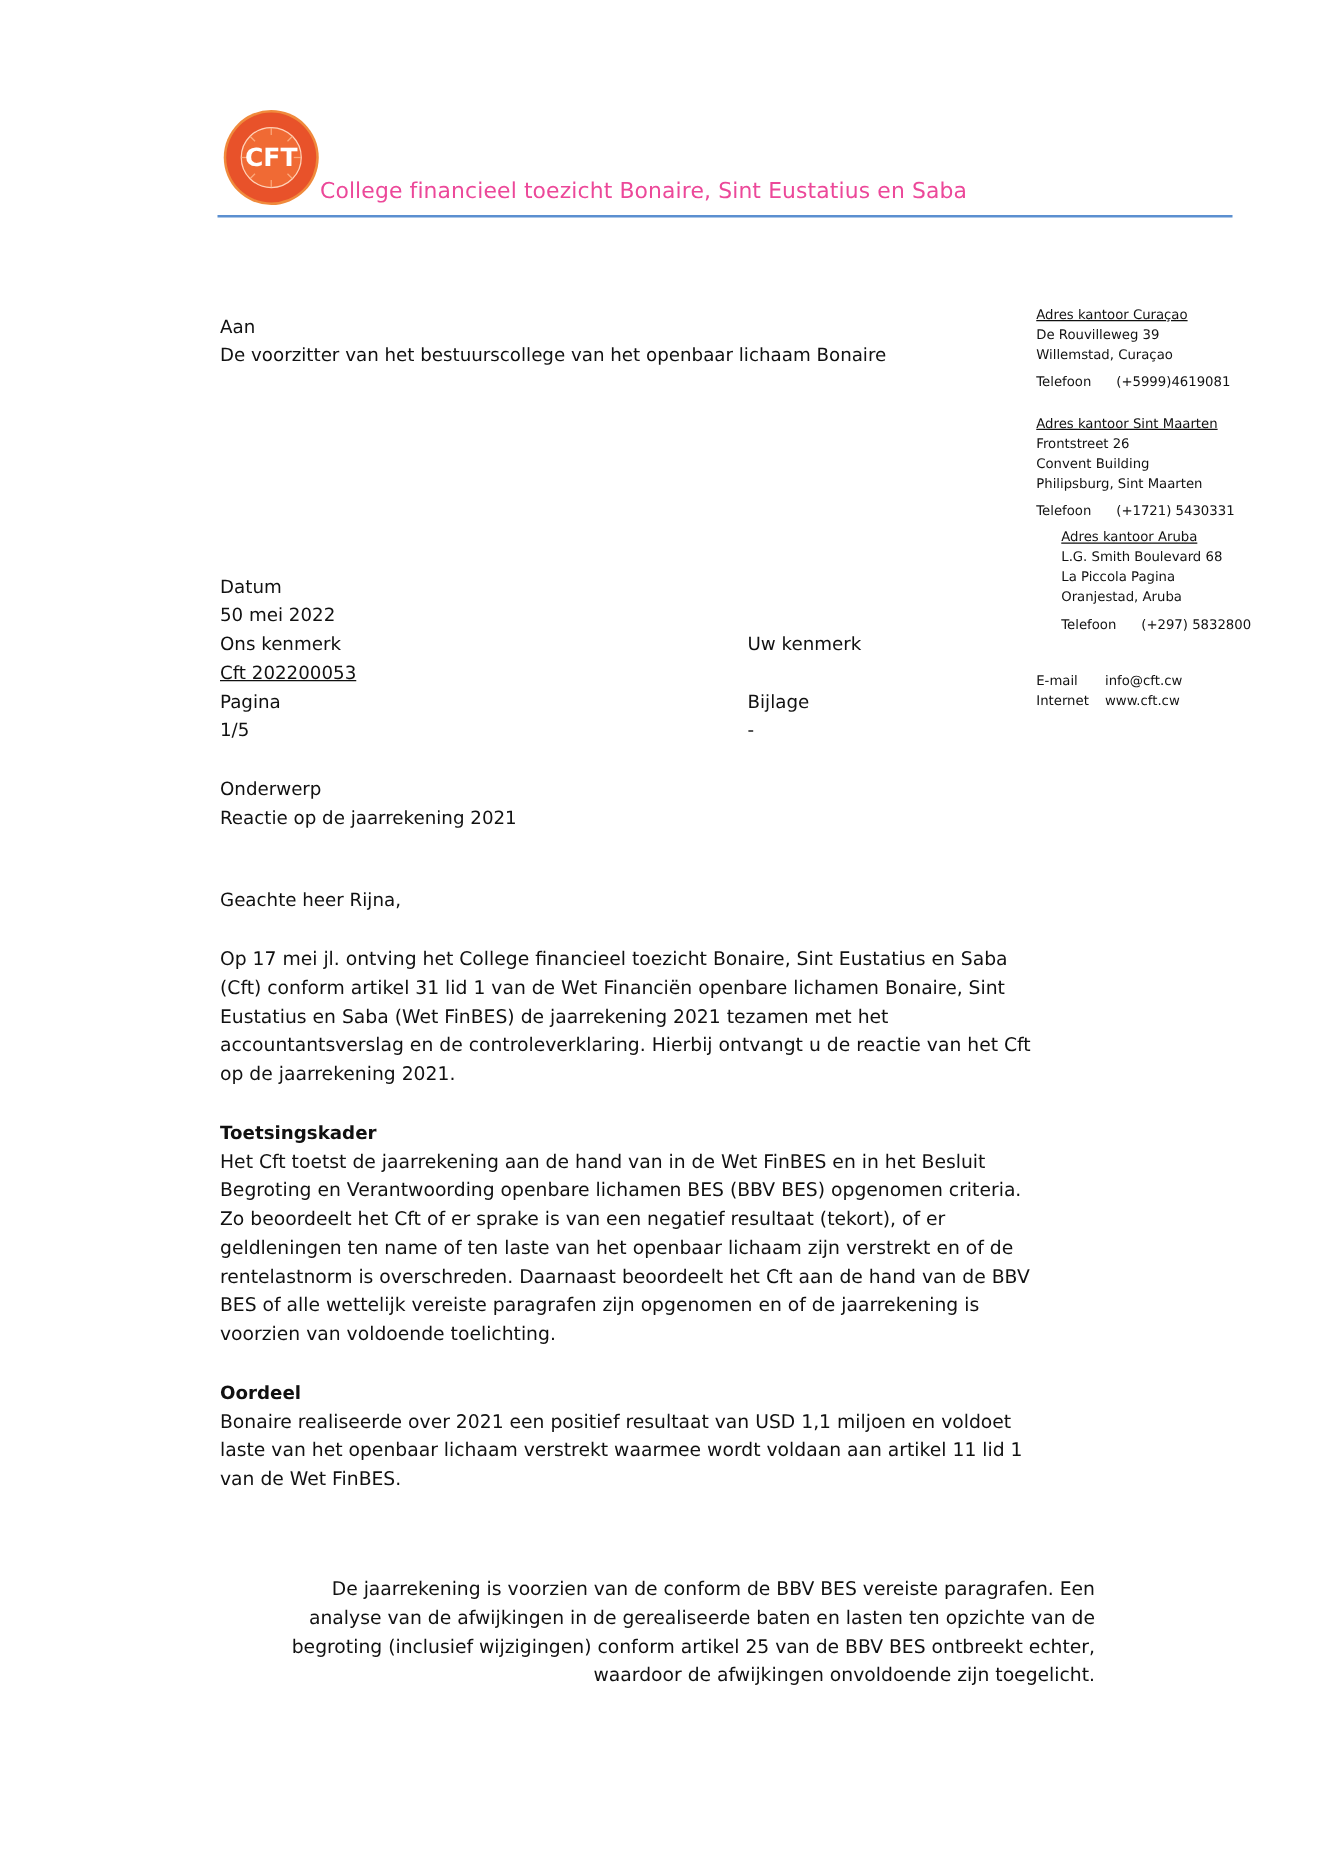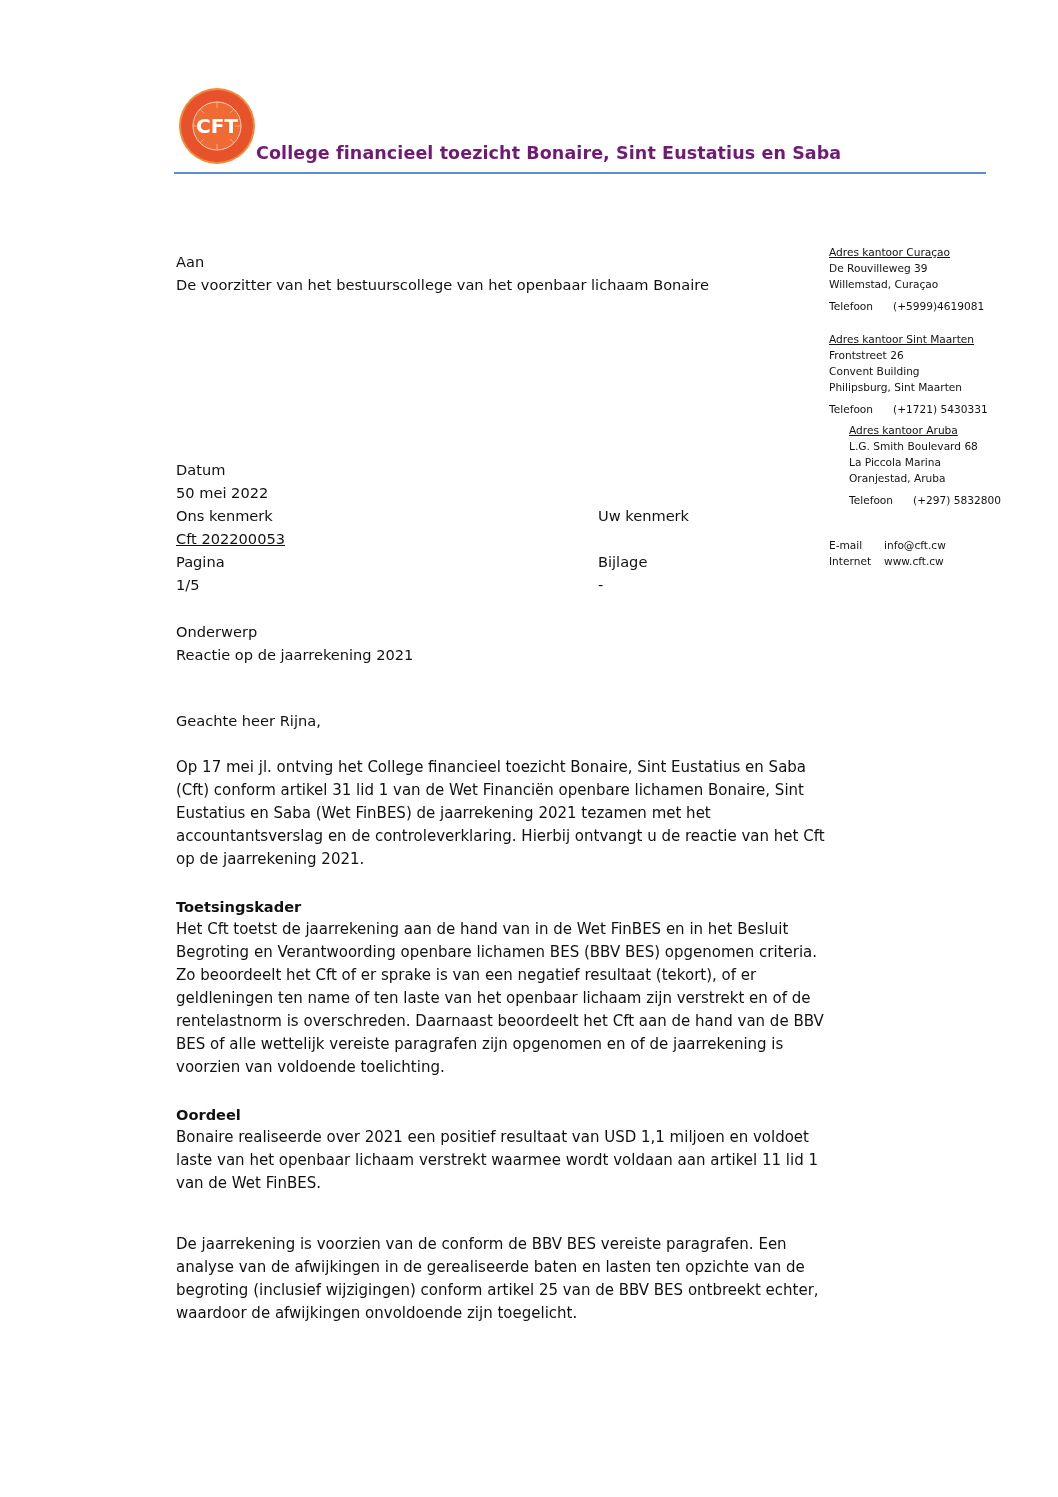--- a/index.html
+++ b/index.html
@@ -4,22 +4,22 @@
   <style>
     html, body { margin: 0; padding: 0; background: #ffffff; }
     body {
       width: 1058px; height: 1497px; position: relative; overflow: hidden;
       font-family: "DejaVu Sans", "Liberation Sans", sans-serif;
       color: #111111;
     }
     .abs { position: absolute; }
     .logo { left: 177px; top: 86px; width: 80px; height: 80px; }
     .org-title {
-      left: 256px; top: 143px; font-size: 17.5px; font-weight: bold; letter-spacing: 0.1px;
-      white-space: nowrap; color: #701a75;
+      left: 256px; top: 143px; font-size: 17.5px; font-weight: normal; letter-spacing: 0.1px;
+      white-space: nowrap; color: #ec4899;
     }
     .header-rule { left: 174px; top: 172px; width: 812px; height: 2px; background: #5b8fd0; }
 
     .t15 { font-size: 14.6px; line-height: 23px; white-space: nowrap; }
     .sb { font-size: 10.6px; line-height: 16px; white-space: nowrap; color: #111; }
     .sb-link { text-decoration: underline; }
     .sb-row { display: flex; }
     .sb-key { display: inline-block; width: 64px; }
     .sb-key2 { display: inline-block; width: 55px; }
 
@@ -86,21 +86,21 @@
   <div class="sb">Philipsburg, Sint Maarten</div>
   <div class="sb sb-row" style="margin-top:6px;">
     <span class="sb-key">Telefoon</span>
     <span>(+1721) 5430331</span>
   </div>
 </div>
 
 <div class="abs" style="left:829px; top:422px;margin-left:20px;">
   <div class="sb sb-link">Adres kantoor Aruba</div>
   <div class="sb">L.G. Smith Boulevard 68</div>
-  <div class="sb">La Piccola Marina</div>
+  <div class="sb">La Piccola Pagina</div>
   <div class="sb">Oranjestad, Aruba</div>
   <div class="sb sb-row" style="margin-top:6px;">
     <span class="sb-key">Telefoon</span>
     <span>(+297) 5832800</span>
   </div>
 </div>
 
 <div class="abs" style="left:829px; top:537px;">
   <div class="sb sb-row">
     <span class="sb-key2">E-mail</span>
@@ -133,18 +133,18 @@
   <span class="para-line">voorzien van voldoende toelichting.</span>
 </div>
 
 <div class="abs heading" style="left:176px; top:1103px;">Oordeel</div>
 <div class="abs para" style="left:176px; top:1126px;">
   <span class="para-line">Bonaire realiseerde over 2021 een positief resultaat van USD 1,1 miljoen en voldoet</span>
   <span class="para-line">laste van het openbaar lichaam verstrekt waarmee wordt voldaan aan artikel 11 lid 1</span>
   <span class="para-line">van de Wet FinBES.</span>
 </div>
 
-<div class="abs para" style="left:176px; top:1233px;">
+<div class="abs para" style="left:176px; top:1260px;text-align:right;">
   <span class="para-line">De jaarrekening is voorzien van de conform de BBV BES vereiste paragrafen. Een</span>
   <span class="para-line">analyse van de afwijkingen in de gerealiseerde baten en lasten ten opzichte van de</span>
   <span class="para-line">begroting (inclusief wijzigingen) conform artikel 25 van de BBV BES ontbreekt echter,</span>
   <span class="para-line">waardoor de afwijkingen onvoldoende zijn toegelicht.</span>
 </div>
 
 </body></html>

